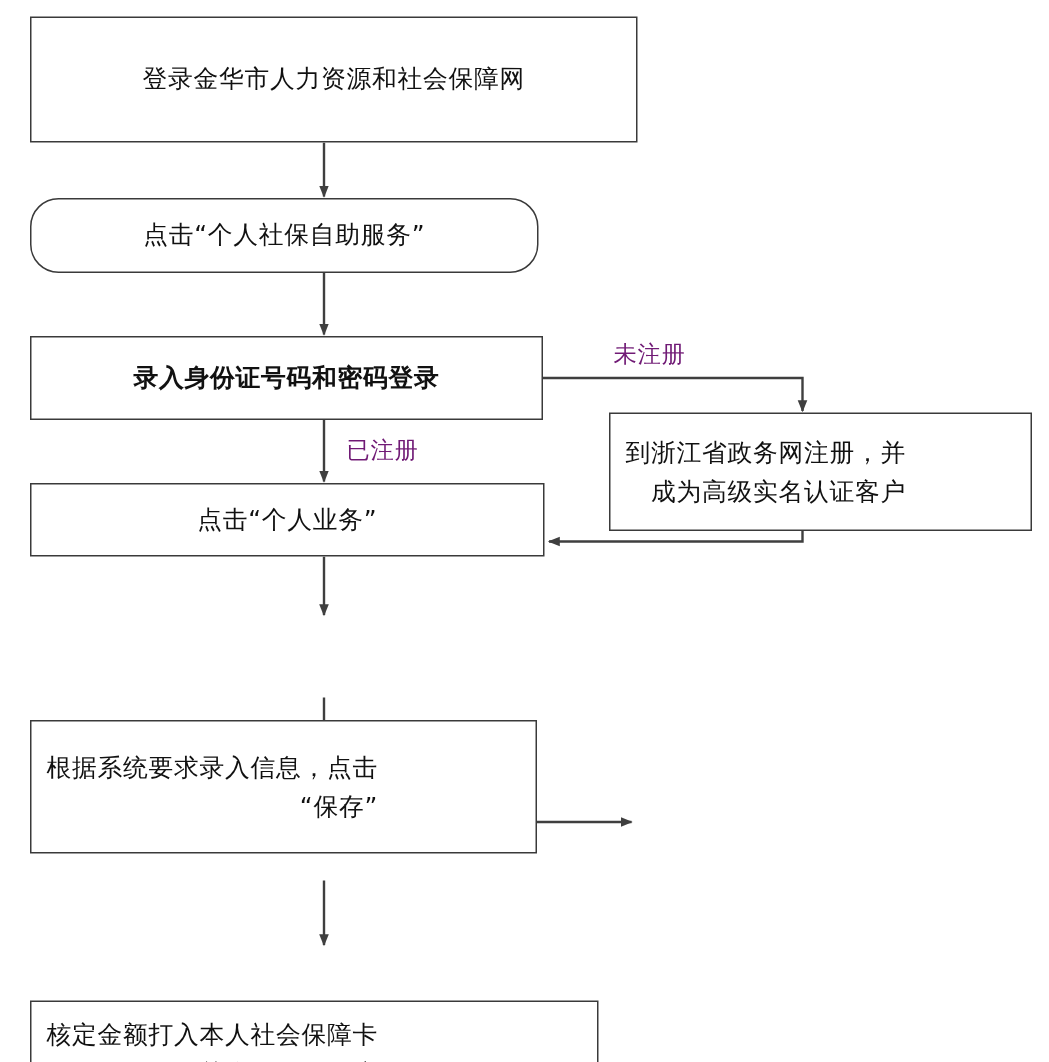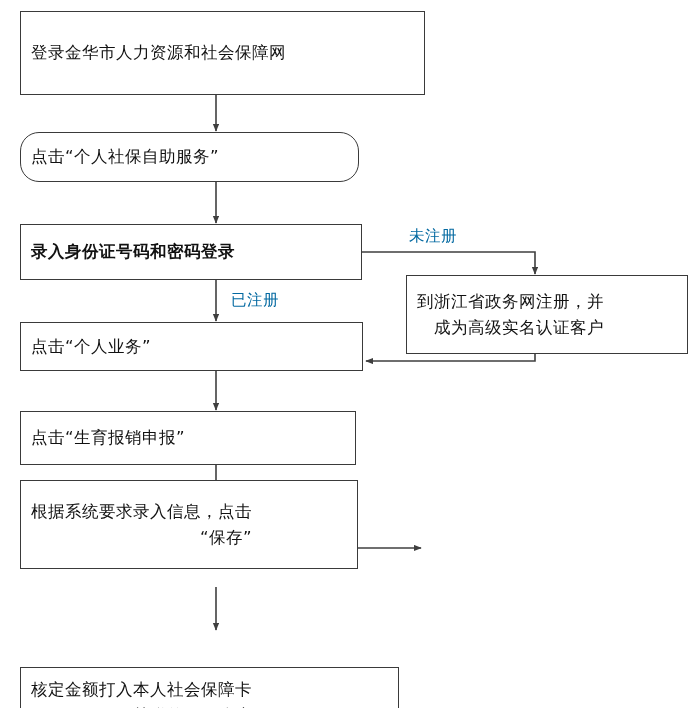--- a/index.html
+++ b/index.html
@@ -24,34 +24,35 @@
     border: 1px solid #3a3a3a;
     background: #ffffff;
     display: flex;
     align-items: center;
     color: #111111;
     font-size: 16.5px;
     line-height: 1.55;
     letter-spacing: 0.5px;
   }
   .node.center {
+    justify-content: center;
     text-align: center;
   }
   .node.left {
     justify-content: flex-start;
     text-align: right;
   }
   .node .label {
     display: block;
     padding: 0 10px;
     white-space: pre-line;
   }
   .edge-label {
     position: absolute;
-    color: #0369a1;
+    color: #701a75;
     font-size: 15.5px;
     line-height: 1.2;
     letter-spacing: 0.5px;
     white-space: nowrap;
   }
   svg.links {
     position: absolute;
     left: 0;
     top: 0;
     width: 699px;
@@ -109,23 +110,20 @@
 
   <div class="node left" style="left:406px; top:275px; width:282px; height:79px;">
     <span class="label">到浙江省政务网注册，并
 成为高级实名认证客户</span>
   </div>
 
   <div class="node center" style="left:20px; top:322px; width:343px; height:49px;">
     <span class="label">点击“个人业务”</span>
   </div>
 
-  <div class="node center" style="left:20px; top:411px; width:336px; height:54px;">
-    <span class="label">点击“生育报销申报”</span>
-  </div>
 
   <div class="node left" style="left:20px; top:480px; width:338px; height:89px;">
     <span class="label">根据系统要求录入信息，点击
 “保存”</span>
   </div>
 
 
   <div class="node left" style="left:20px; top:667px; width:379px; height:72px;">
     <span class="label">核定金额打入本人社会保障卡
 关联的银行账户</span>

